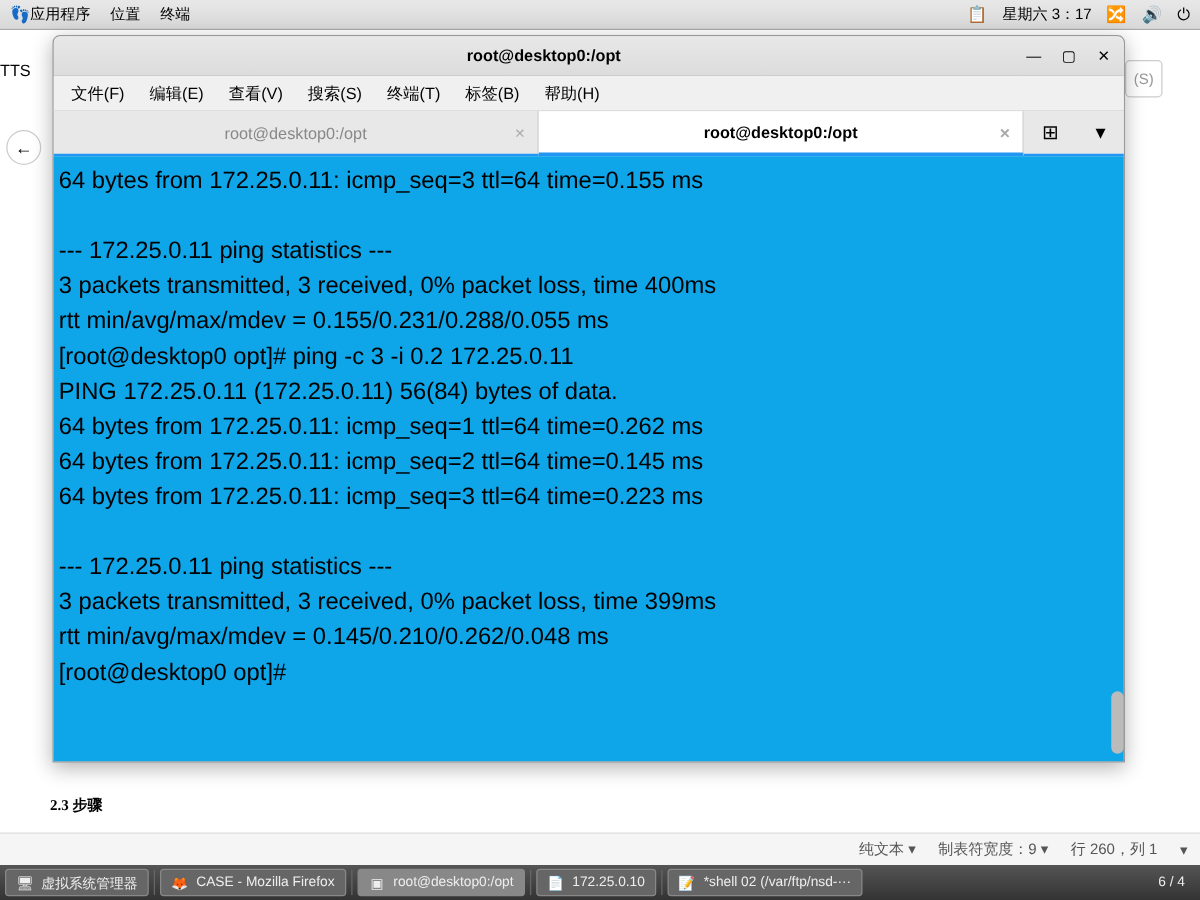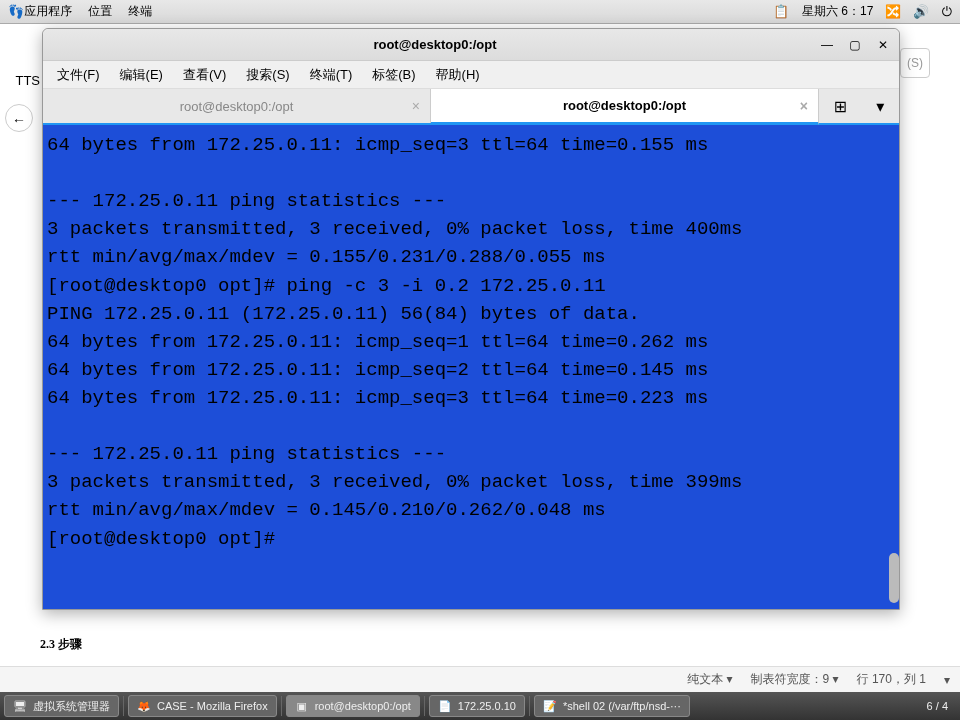--- a/index.html
+++ b/index.html
@@ -4,21 +4,21 @@
   <style>
     * { margin: 0; padding: 0; box-sizing: border-box; }
     body { font-family: sans-serif; width: 960px; height: 720px; background: #f0f0f0; overflow: hidden; position: relative; }
     
     .top-panel { height: 24px; background: linear-gradient(#e8e8e8, #d8d8d8); border-bottom: 1px solid #aaa; display: flex; align-items: center; padding: 0 8px; font-size: 12px; }
     .top-panel-left { display: flex; gap: 16px; text-align: center; }
     .top-panel-right { margin-left: auto; display: flex; gap: 12px; align-items: center; }
     .panel-icon { font-size: 13px; }
     
     .background-content { position: absolute; top: 24px; left: 0; right: 0; bottom: 28px; background: #fff; }
-    .bg-left { position: absolute; top: 36px; left: 0; width: 40px; height: 40px; display: flex; align-items: center; justify-content: flex-end; }
+    .bg-left { position: absolute; top: 12px; left: 0; width: 40px; height: 40px; display: flex; align-items: center; justify-content: flex-start; }
     .bg-left span { font-size: 13px; }
     .back-btn { position: absolute; top: 80px; left: 5px; width: 28px; height: 28px; border: 1px solid #ccc; border-radius: 14px; display: flex; align-items: center; justify-content: center; font-size: 14px; }
     .bg-section { position: absolute; top: 612px; left: 40px; font-size: 12px; font-weight: bold; font-family: serif; }
     .bg-code { position: absolute; top: 620px; left: 215px; font-family: monospace; font-size: 22px; }
     .bg-statusbar { position: absolute; bottom: 0; left: 0; right: 0; height: 26px; background: #f5f5f5; border-top: 1px solid #ddd; display: flex; align-items: center; padding: 12px 10px; font-size: 12px; color: #555; gap: 18px; justify-content: flex-end; }
     .bg-s { position: absolute; top: 24px; right: 30px; width: 30px; height: 30px; border: 1px solid #ccc; border-radius: 4px; display: flex; align-items: center; justify-content: center; color: #999; font-size: 12px; }
     
     .terminal-window { position: absolute; top: 28px; left: 42px; width: 858px; height: 582px; background: #f5f5f5; border: 1px solid #999; border-radius: 6px 6px 0 0; box-shadow: 0 4px 16px rgba(0,0,0,0.3); display: flex; flex-direction: column; }
     .titlebar { height: 32px; background: linear-gradient(#e8e8e8, #dcdcdc); border-radius: 6px 6px 0 0; display: flex; align-items: center; padding: 0 8px; border-bottom: 1px solid #ccc; }
     .titlebar-title { flex: 1; text-align: center; font-size: 13px; font-weight: bold; }
@@ -28,21 +28,21 @@
     .menubar { height: 28px; background: #f0f0f0; border-bottom: 1px solid #ddd; display: flex; align-items: center; padding: 0 6px; font-size: 13px; gap: 4px; }
     .menu-item { padding: 3px 8px; cursor: pointer; }
     
     .tabbar { height: 36px; background: #e8e8e8; border-bottom: 2px solid #2196f3; display: flex; align-items: stretch; }
     .tab { flex: 1; display: flex; align-items: center; justify-content: center; position: relative; font-size: 13px; cursor: pointer; border-right: 1px solid #ccc; }
     .tab.active { background: #fff; font-weight: bold; border-bottom: 3px solid #2196f3; margin-bottom: -2px; }
     .tab.inactive { color: #888; }
     .tab-close { position: absolute; right: 10px; color: #aaa; font-size: 14px; }
     .tab-extra { width: 80px; display: flex; align-items: center; justify-content: space-around; }
     
-    .terminal-content { flex: 1; background: #1d4ed8; padding: 6px 4px; font-family: Liberation Mono, monospace; font-size: 19px; line-height: 1.48; white-space: pre-wrap; overflow: hidden; color: #000; position: relative; }
+    .terminal-content { flex: 1; background: #0ea5e9; padding: 6px 4px; font-family: Liberation Sans, sans-serif; font-size: 19px; line-height: 1.48; white-space: pre-wrap; overflow: hidden; color: #000; position: relative; }
     .scrollbar-thumb { position: absolute; right: 0; bottom: 6px; width: 10px; height: 50px; background: #bbb; border-radius: 5px; }
     
     .taskbar { position: absolute; bottom: 0; left: 0; right: 0; height: 28px; background: linear-gradient(#555, #333); display: flex; align-items: center; padding: 0 4px; gap: 4px; }
     .task-item { height: 22px; background: #666; border: 1px solid #888; border-radius: 3px; display: flex; align-items: center; padding: 0 8px; font-size: 11px; color: #eee; gap: 6px; cursor: pointer; min-width: 0; }
     .task-item.active { background: #888; }
     .task-icon { width: 14px; height: 14px; display: inline-flex; align-items: center; justify-content: center; font-size: 11px; }
     .task-pager { margin-left: auto; color: #eee; font-size: 11px; padding: 0 8px; }
     .task-sep { width: 1px; height: 20px; background: #666; }
   </style>
 </head>
@@ -50,40 +50,40 @@
 
 <div class="top-panel">
   <span class="panel-icon">👣</span>
   <div class="top-panel-left">
     <span>应用程序</span>
     <span>位置</span>
     <span>终端</span>
   </div>
   <div class="top-panel-right">
     <span class="panel-icon">📋</span>
-    <span>星期六 6：17</span>
+    <span>星期六 3：17</span>
     <span class="panel-icon">🔀</span>
     <span class="panel-icon">🔊</span>
     <span class="panel-icon">⏻</span>
   </div>
 </div>
 
 <div class="background-content">
   <div class="bg-s">(S)</div>
   <div class="bg-left">
       <span>TTS</span>
     </div>
   <div class="back-btn">
       <span>←</span>
     </div>
   <div class="bg-section">2.3 步骤</div>
   <div class="bg-statusbar">
     <span><span>纯文本</span> <span>▾</span></span>
     <span><span>制表符宽度：9</span> <span>▾</span></span>
-    <span>行 170，列 1</span>
+    <span>行 260，列 1</span>
     <span>▾</span>
   </div>
 </div>
 
 <div class="terminal-window">
   <div class="titlebar">
     <span class="titlebar-title">root@desktop0:/opt</span>
     <div class="win-controls">
       <span class="win-btn">—</span>
       <span class="win-btn">▢</span>

